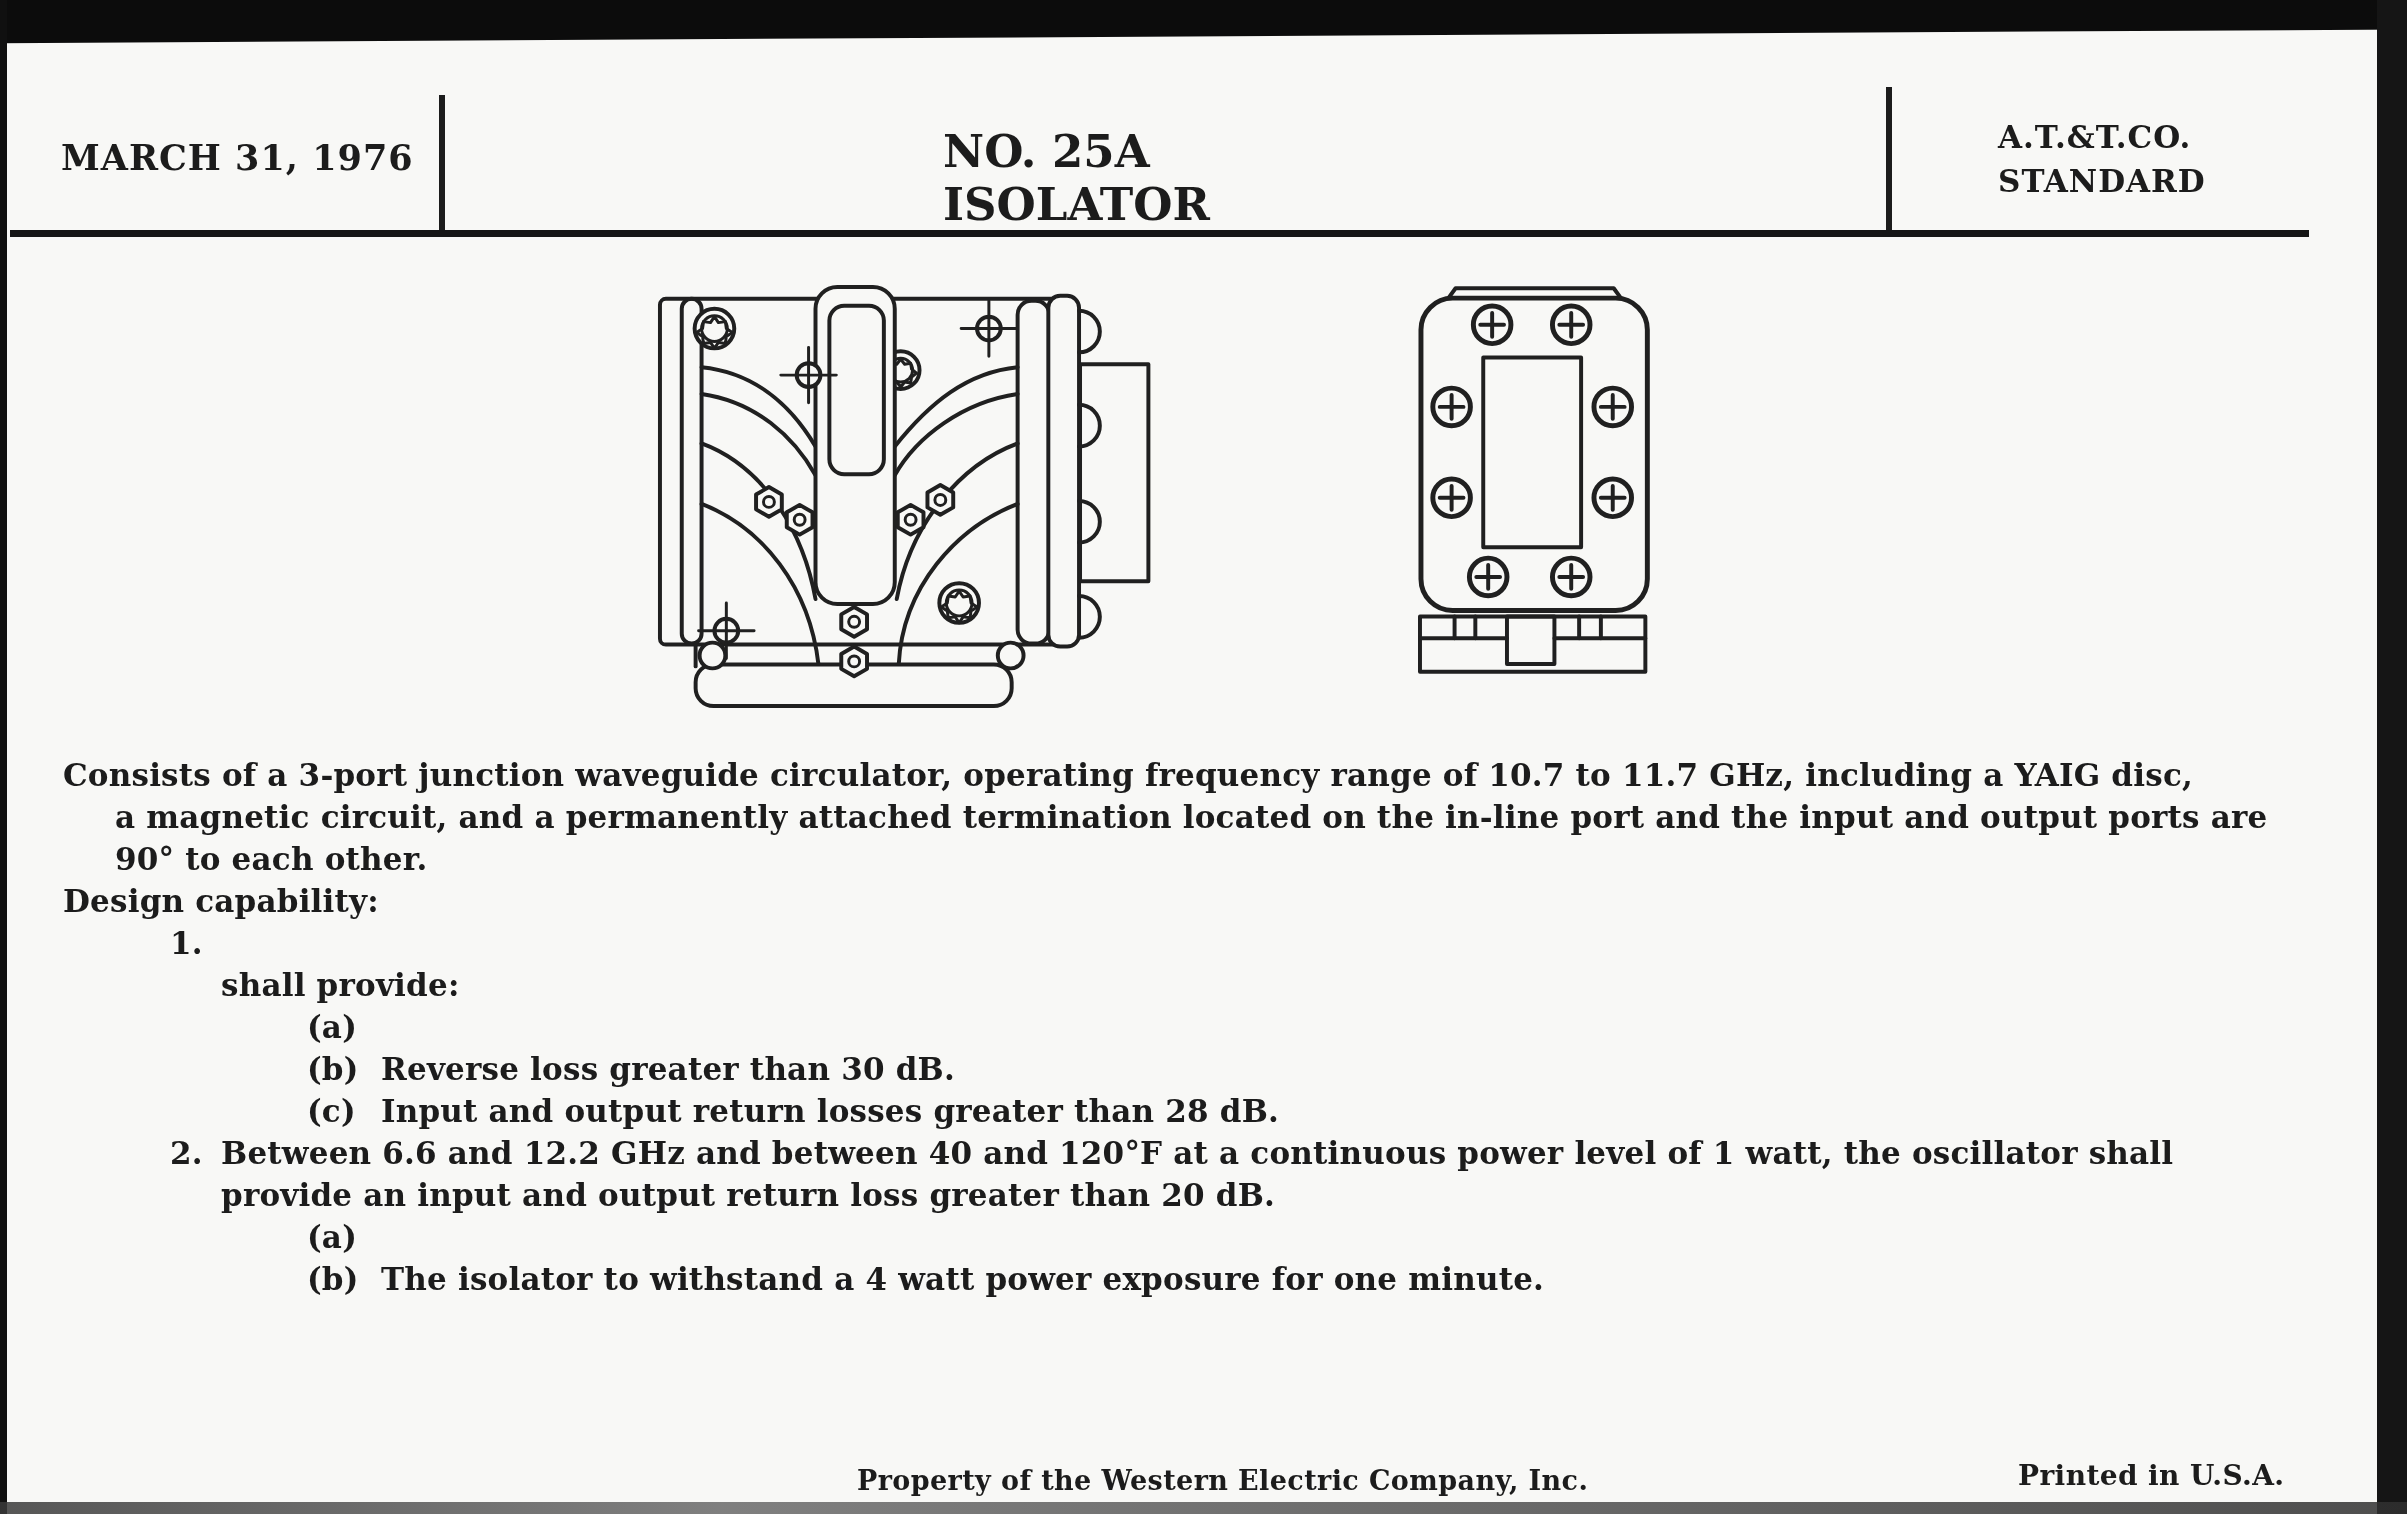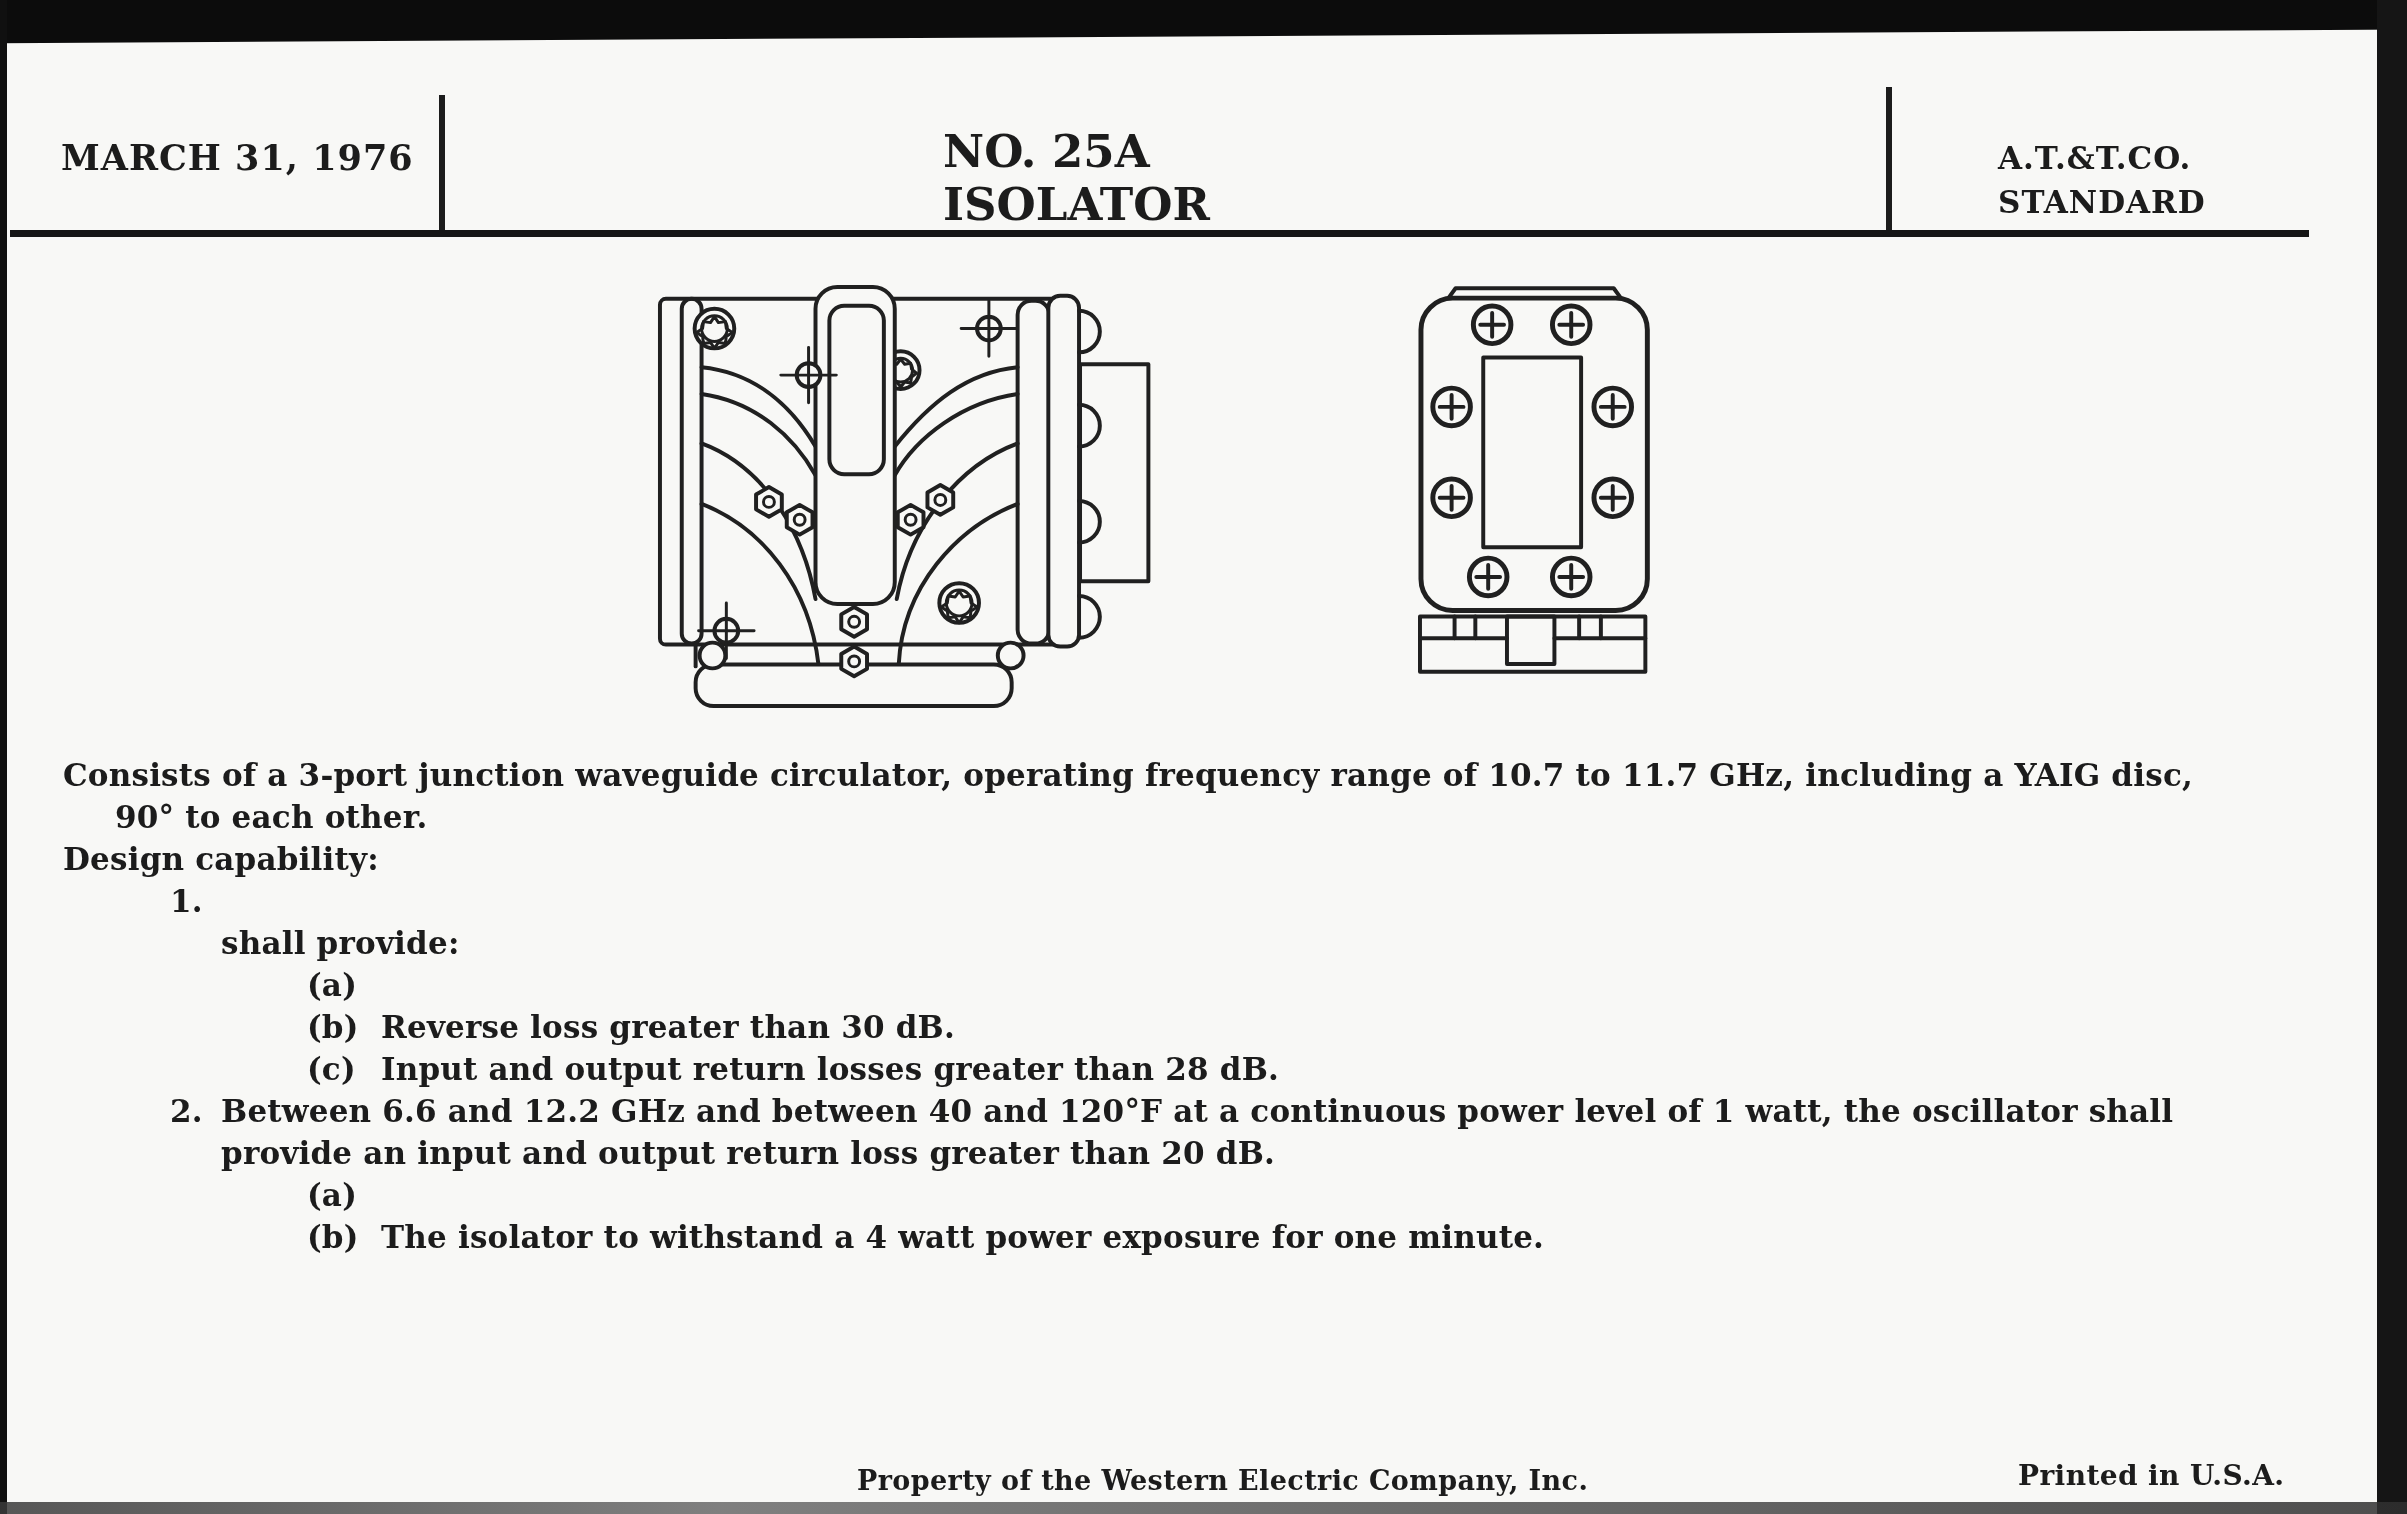--- a/index.html
+++ b/index.html
@@ -18,21 +18,21 @@
   .scan-left{position:absolute;top:0;left:0;width:7px;height:1515px;background:#101010;}
   .scan-bottom{
     position:absolute;left:0;bottom:0;width:2408px;height:13px;
     background:linear-gradient(to right,#3a3a3a,#6a6a6a 30%,#4a4a4a 70%,#303030);
     opacity:.85;
   }
   
   .hdr-date{position:absolute;left:61px;top:137px;font-size:35px;font-weight:700;letter-spacing:1px;}
   .hdr-title{position:absolute;left:943px;top:125px;width:436px;text-align:left;
     font-size:45px;font-weight:700;letter-spacing:0;}
-  .hdr-org{position:absolute;left:1998px;top:115px;font-size:31px;font-weight:700;line-height:44px;letter-spacing:1px;margin-top:21px;}
+  .hdr-org{position:absolute;left:1998px;top:115px;font-size:31px;font-weight:700;line-height:44px;letter-spacing:1px;}
   .vrule1{position:absolute;left:439px;top:95px;width:6px;height:139px;background:#1c1c1c;}
   .vrule2{position:absolute;left:1886px;top:87px;width:6px;height:145px;background:#1c1c1c;}
   .hrule{position:absolute;left:10px;top:230px;width:2299px;height:7px;background:#161616;}
   
   .fig{position:absolute;}
   .fig-left{left:653px;top:280px;width:540px;height:428px;}
   .fig-right{left:1418px;top:283px;width:259px;height:400px;}
   svg .ln{fill:none;stroke:#202020;stroke-width:4;stroke-linejoin:round;stroke-linecap:round;}
   svg .ln3{fill:none;stroke:#202020;stroke-width:3;stroke-linejoin:round;stroke-linecap:round;}
   svg .wh{fill:#f8f8f6;stroke:#202020;stroke-width:4;stroke-linejoin:round;}
@@ -220,20 +220,23 @@
     <path class="ln" d="M37,337 V359 M58,337 V359 M163,337 V359 M185,337 V359"></path>
   </g>
 </svg>
 </div>
 
 <div class="body-text">
   <div class="line i0">
       <span>Consists of a 3-port junction waveguide circulator, operating frequency range of 10.7 to 11.7 GHz, including a YAIG disc,</span>
     </div>
   <div class="line i1">
+      <span>a magnetic circuit, and a permanently attached termination located on the in-line port and the input and output ports are</span>
+    </div>
+  <div class="line i1">
       <span>90° to each other.</span>
     </div>
   <div class="line i0">
       <span>Design capability:</span>
     </div>
   <div class="line i2">
       <span class="lbl-num">1.</span>
     </div>
   <div class="line i3">
       <span>shall provide:</span>

